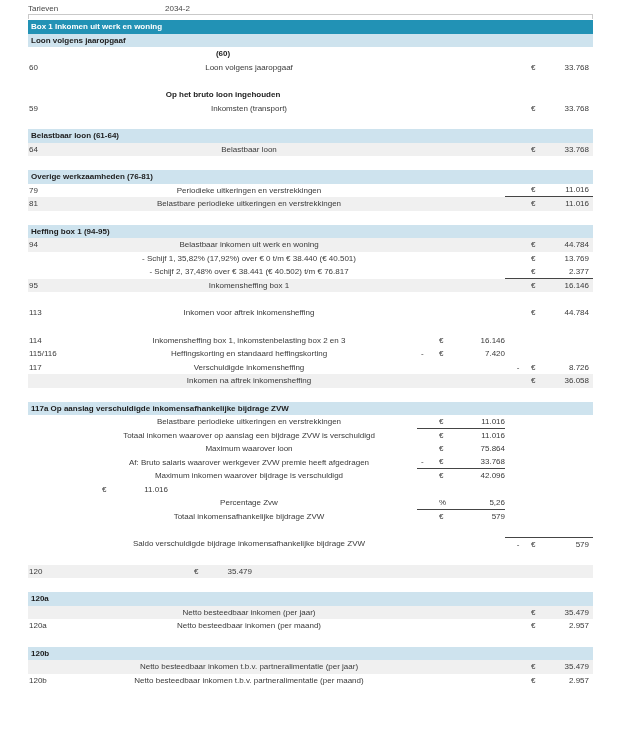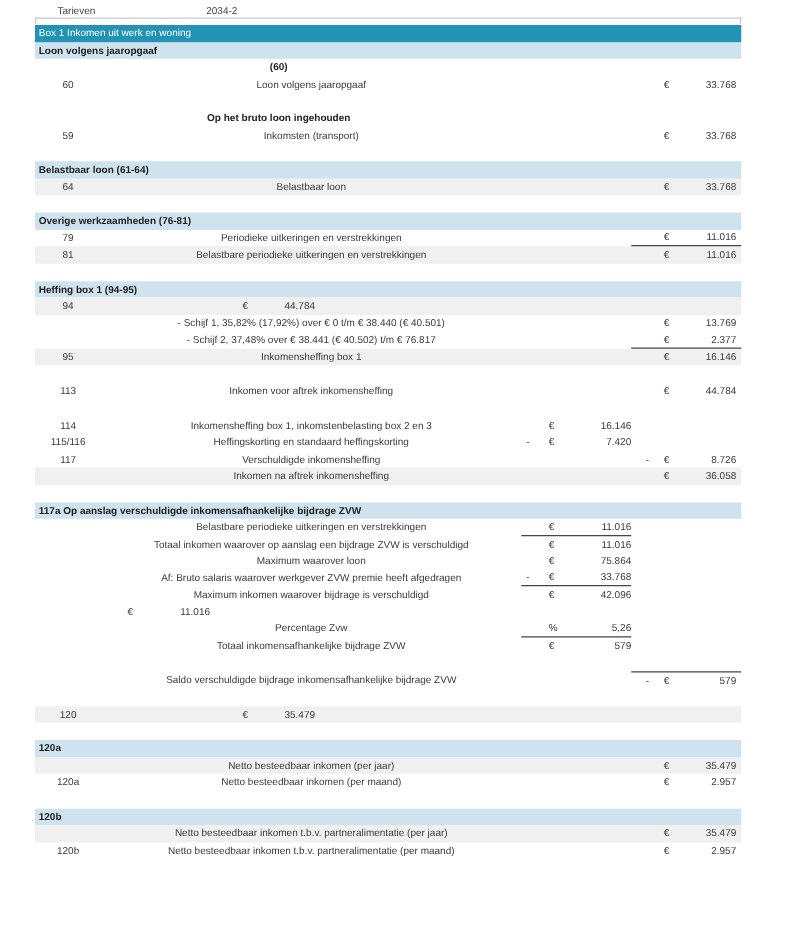--- a/index.html
+++ b/index.html
@@ -3,33 +3,33 @@
 <meta charset="utf-8">
 <style>
   * { box-sizing: border-box; margin: 0; padding: 0; }
   html, body { background: #ffffff; }
   body {
     width: 639px; height: 756px; overflow: hidden;
     font-family: "Liberation Sans", sans-serif;
     font-size: 8px; color: var(--text, #3a3a3a);
   }
   .topbar { position: relative; margin: 3px 0 0 28px; width: 565px; height: 11px; }
-  .tb-label { position: absolute; left: 18px; top: 1px; color: #474747; }
+  .tb-label { position: absolute; left: 0; top: 1px; color: #474747; }
   .tb-value { position: absolute; left: 137px; top: 1px; color: #474747; cursor: default; }
   .topline { position: relative; margin-left: 28px; width: 565px; height: 1px; background: var(--divider, #c9c9c9); }
   .topline::before, .topline::after { content: ""; position: absolute; top: 0; width: 1px; height: 5px; background: var(--divider, #c9c9c9); }
   .topline::before { left: 0; }
   .topline::after { right: 0; }
   .table { margin: 5px 0 0 28px; width: 565px; }
   .trow { display: flex; align-items: center; height: 13.5px; }
   .sp { height: 14px; }
-  .h1 { background: var(--h1bg, #2292b5); color: #ffffff; font-weight: normal; padding-left: 3px; }
+  .h1 { background: var(--h1bg, #2292b5); color: #ffffff; font-weight: bold; padding-left: 3px; }
   .h2 { background: var(--h2bg, #cee3ee); color: #1c1c1c; font-weight: bold; padding-left: 3px; }
   .r.alt { background: var(--altbg, #f0f0f0); }
-  .code { width: 52px; padding-left: 1px; flex: 0 0 auto; text-align: center; }
+  .code { width: 52px; padding-left: 1px; flex: 0 0 auto; }
   .label { flex: 1 1 auto; padding-left: 1px; min-width: 0; white-space: nowrap; overflow: hidden; text-align: center; }
   .label.flush { font-weight: bold; color: #222222; }
   .grp { display: flex; align-items: center; height: 100%; flex: 0 0 auto; }
   .grp.mid { width: 88px; }
   .grp.right { width: 88px; padding-right: 4px; }
   .mid .sign { width: 22px; padding-left: 4px; }
   .mid .cur { width: 16px; }
   .mid .val { width: 50px; text-align: right; }
   .right .sign { width: 26px; text-align: center; }
   .right .cur { width: 16px; }
@@ -158,20 +158,21 @@
           <span class="cur">€</span>
           <span class="val">11.016</span>
         </span>
       </div>
       <div class="sp"></div>
       <div class="trow h2">
         <span class="htxt">Heffing box 1 (94-95)</span>
       </div>
       <div class="trow r alt">
         <span class="code">94</span>
+        <span class="label">Belastbaar inkomen uit werk en woning</span>
         <span class="grp mid">
           <span class="sign"></span>
           <span class="cur"></span>
           <span class="val"></span>
         </span>
         <span class="grp right">
           <span class="sign"></span>
           <span class="cur">€</span>
           <span class="val">44.784</span>
         </span>

